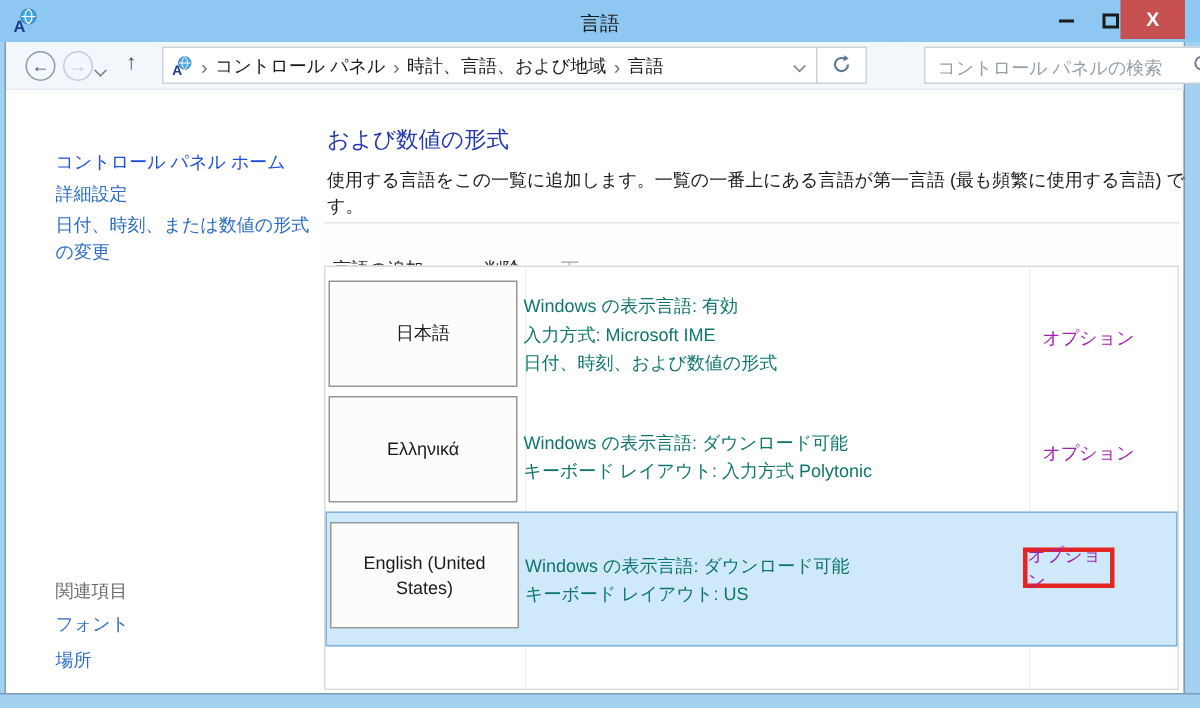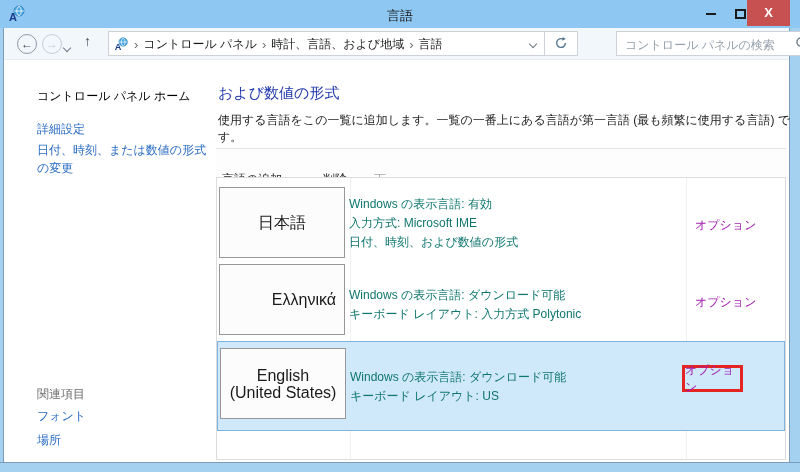--- a/index.html
+++ b/index.html
@@ -33,39 +33,39 @@
   .addressbar { position:absolute; left:104px; top:3px; width:437px; height:25px; background:#ffffff; border:1px solid #cdd2d8; }
   .addr-inner { position:absolute; left:5px; top:3px; height:18px; display:flex; align-items:center; gap:5px; font-size:12px; color:#1a1a1a; white-space:nowrap; }
   .crumb-sep { color:#6d6d6d; font-size:13px; }
   .addr-chev { position:absolute; right:8px; top:9px; }
   .refresh-btn { position:absolute; left:540px; top:3px; width:34px; height:25px; background:#ffffff; border:1px solid #cdd2d8; text-align:center; }
   .searchbox { position:absolute; left:612px; top:3px; width:202px; height:25px; background:#ffffff; border:1px solid #cdd2d8; }
   .search-ph { position:absolute; left:8px; top:5px; font-size:12px; color:#95a0ab; }
   .search-ico { position:absolute; right:7px; top:4px; }
 
   
-  .side-home { position:absolute; left:37px; top:88px; font-size:12px; color:#000000; cursor:pointer; }
+  .side-home { position:absolute; left:37px; top:100px; font-size:12px; color:#1d4ed8; cursor:pointer; }
   .side-link { position:absolute; left:37px; font-size:12px; color:#2a6cc4; cursor:pointer; }
   .side-wrap { width:180px; line-height:18px; }
   .side-head { position:absolute; left:37px; top:386px; font-size:12px; color:#6a6a6a;text-align:center; }
 
   
   .heading { position:absolute; left:218px; top:84px; font-size:15px; color:#2238ad; }
   .descr   { position:absolute; left:218px; top:112px; font-size:12px; color:#1a1a1a; }
   .toolbar { position:absolute; left:216px; top:148px; width:570px; height:28px; border-top:1px solid #e4e4e4; background:#fdfdfd; }
   .tb-item { position:absolute; top:22px; font-size:12px; color:#2a2a2a; cursor:pointer; }
   .tb-item.disabled { color:#a6a6a6; cursor:default; }
 
   .langlist { position:absolute; left:216px; top:177px; width:570px; height:283px; border:1px solid #dcdcdc; background:#ffffff; }
   .col-sep { position:absolute; top:0; width:1px; height:281px; background:#f0f0f0; }
 
   .lang-row { position:absolute; left:0; width:568px; }
   .lang-row.selected { background:#cfe8fa; border:1px solid #7fb2dd; }
   .name-box { position:absolute; left:2px; width:126px; height:71px; background:#fcfcfc; border:1px solid #979797;
-              display:flex; align-items:center; justify-content:center; text-align:center; font-size:16px; color:#1a1a1a; padding:0 8px; line-height:17px; }
+              display:flex; align-items:center; justify-content:center; text-align:center; font-size:12px; color:#1a1a1a; padding:0 8px; line-height:17px; }
   .details { position:absolute; left:132px; width:330px; font-size:12px; color:#0f766e; line-height:19px; }
   .opt-link { position:absolute; left:478px; font-size:12px; color:#a21caf; cursor:pointer; }
   .hl-box { position:absolute; left:464px; width:61px; height:27px; border:3px solid #e42522; display:flex; align-items:center; justify-content:center; }
   .hl-box .opt-link { position:static; }
 </style>
 </head>
 <body>
 
 <div class="window">
 
@@ -151,21 +151,21 @@
         </div>
     <div class="details" style="top: 8px;">
           <div>Windows の表示言語: 有効</div>
           <div>入力方式: Microsoft IME</div>
           <div>日付、時刻、および数値の形式</div>
         </div>
   <span class="opt-link" style="top: 30px;">オプション</span>
       </div>
 
   <div class="lang-row" style="top: 86px; height: 71px;">
-    <div class="name-box" style="top: 0px; justify-content: flex-end;">
+    <div class="name-box" style="top: 0px;">
           <span>Ελληνικά</span>
         </div>
     <div class="details" style="top: 22px;">
           <div>Windows の表示言語: ダウンロード可能</div>
           <div>キーボード レイアウト: 入力方式 Polytonic</div>
         </div>
   <span class="opt-link" style="top: 30px;">オプション</span>
       </div>
 
   <div class="lang-row selected" style="top: 163px; height: 90px; left: 0px;">

